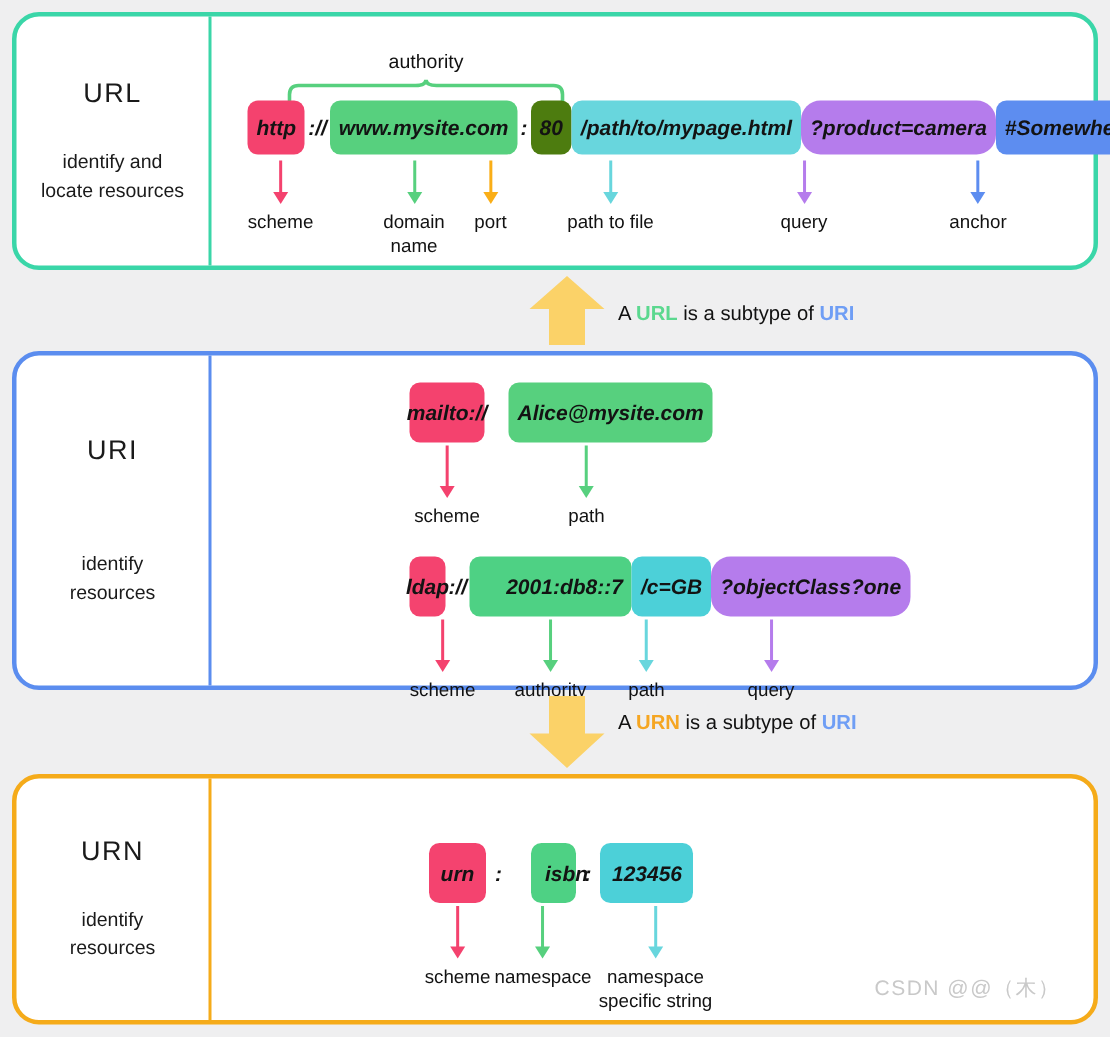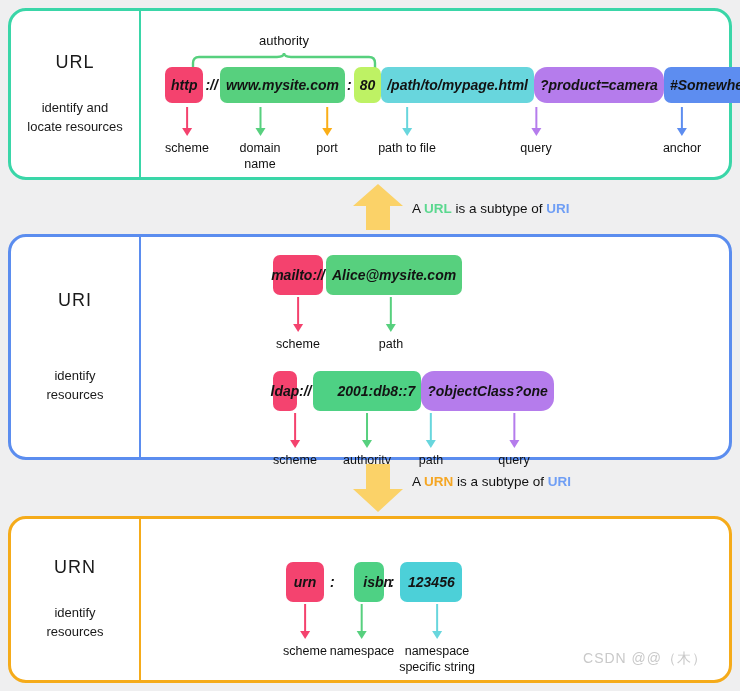--- a/index.html
+++ b/index.html
@@ -85,21 +85,21 @@
     font-style: italic;
     font-weight: bold;
     font-size: 14px;
     color: #131313;
     padding: 0 2px;
     white-space: nowrap;
   }
 
   .c-pink   { background: #f4426e; }
   .c-green  { background: #57d07e; }
-  .c-orange { background: #bef264; }
+  .c-orange { background: #4d7c0f; }
   .c-cyan   { background: #68d6dd; font-style: italic; }
   .c-purple { background: #b57cec; border-radius: 13px; }
   .c-blue   { background: #5d8df0; }
   .c-green2 { background: #4ed184; padding-left: 24px; }
   .c-cyan2  { background: #4cd0d8; }
   .c-pink2  { background: #f4436f; }
 
   
   .lbl-arrow {
     position: absolute;
@@ -207,21 +207,21 @@
       <div class="chip c-cyan">/path/to/mypage.html</div>
       <div class="chip c-purple">?product=camera</div>
       <div class="chip c-blue">#SomewhereInDoc</div>
     </div>
 
     <div class="lbl-arrow a-pink" style="left:46px; top:96px;">
       <div class="stem" style="height:22px"></div>
         <div class="head"></div>
       <div class="cap">scheme</div>
     </div>
-    <div class="lbl-arrow a-green" style="left:119px; top:96px;">
+    <div class="lbl-arrow a-green" style="left:135px; top:96px;">
       <div class="stem" style="height:22px"></div>
         <div class="head"></div>
       <div class="cap">
           <div>domain</div>
           <div>name</div>
         </div>
     </div>
     <div class="lbl-arrow a-orange" style="left:186px; top:96px;">
       <div class="stem" style="height:22px"></div>
         <div class="head"></div>
@@ -230,21 +230,21 @@
     <div class="lbl-arrow a-cyan" style="left:266px; top:96px;">
       <div class="stem" style="height:22px"></div>
         <div class="head"></div>
       <div class="cap">path to file</div>
     </div>
     <div class="lbl-arrow a-purple" style="left:395px; top:96px;">
       <div class="stem" style="height:22px"></div>
         <div class="head"></div>
       <div class="cap">query</div>
     </div>
-    <div class="lbl-arrow a-blue" style="left:541px; top:96px;">
+    <div class="lbl-arrow a-blue" style="left:511px; top:96px;">
       <div class="stem" style="height:22px"></div>
         <div class="head"></div>
       <div class="cap">anchor</div>
     </div>
   </div>
 </div>
 
 <svg class="big-arrow" style="left:352px; top:183px;" width="52" height="48" viewBox="0 0 52 48">
   <path d="M26,1 L51,23 L38,23 L38,47 L14,47 L14,23 L1,23 Z" fill="#fbd268"></path>
 </svg>
@@ -257,37 +257,38 @@
     <div class="panel-title" style="margin-bottom:56px;">URI</div>
     <div class="panel-sub">
       <div>identify</div>
       <div>resources</div>
     </div>
   </div>
   <div class="panel-right">
 
     <div class="token-row" style="left:132px; top:18px;">
       <div class="chip tall c-pink" style="width:50px;">mailto://</div>
-      <div class="chip tall c-green" style="margin-left:3px;">Alice@mysite.com</div>
+      <div class="chip tall c-green" style="margin-left:16px;">Alice@mysite.com</div>
     </div>
     <div class="lbl-arrow a-pink" style="left:157px; top:60px;">
       <div class="stem" style="height:28px"></div>
         <div class="head"></div>
       <div class="cap">scheme</div>
     </div>
     <div class="lbl-arrow a-green" style="left:250px; top:60px;">
       <div class="stem" style="height:28px"></div>
         <div class="head"></div>
       <div class="cap">path</div>
     </div>
 
     <div class="token-row" style="left:132px; top:134px;">
       <div class="chip tall c-pink2" style="width:24px;">ldap</div>
       <span class="sep">://</span>
       <div class="chip tall c-green2">2001:db8::7</div>
+      <div class="chip tall c-cyan2">/c=GB</div>
       <div class="chip tall c-purple">?objectClass?one</div>
     </div>
     <div class="lbl-arrow a-pink" style="left:154px; top:176px;">
       <div class="stem" style="height:28px"></div>
         <div class="head"></div>
       <div class="cap">scheme</div>
     </div>
     <div class="lbl-arrow a-green" style="left:226px; top:176px;">
       <div class="stem" style="height:28px"></div>
         <div class="head"></div>

